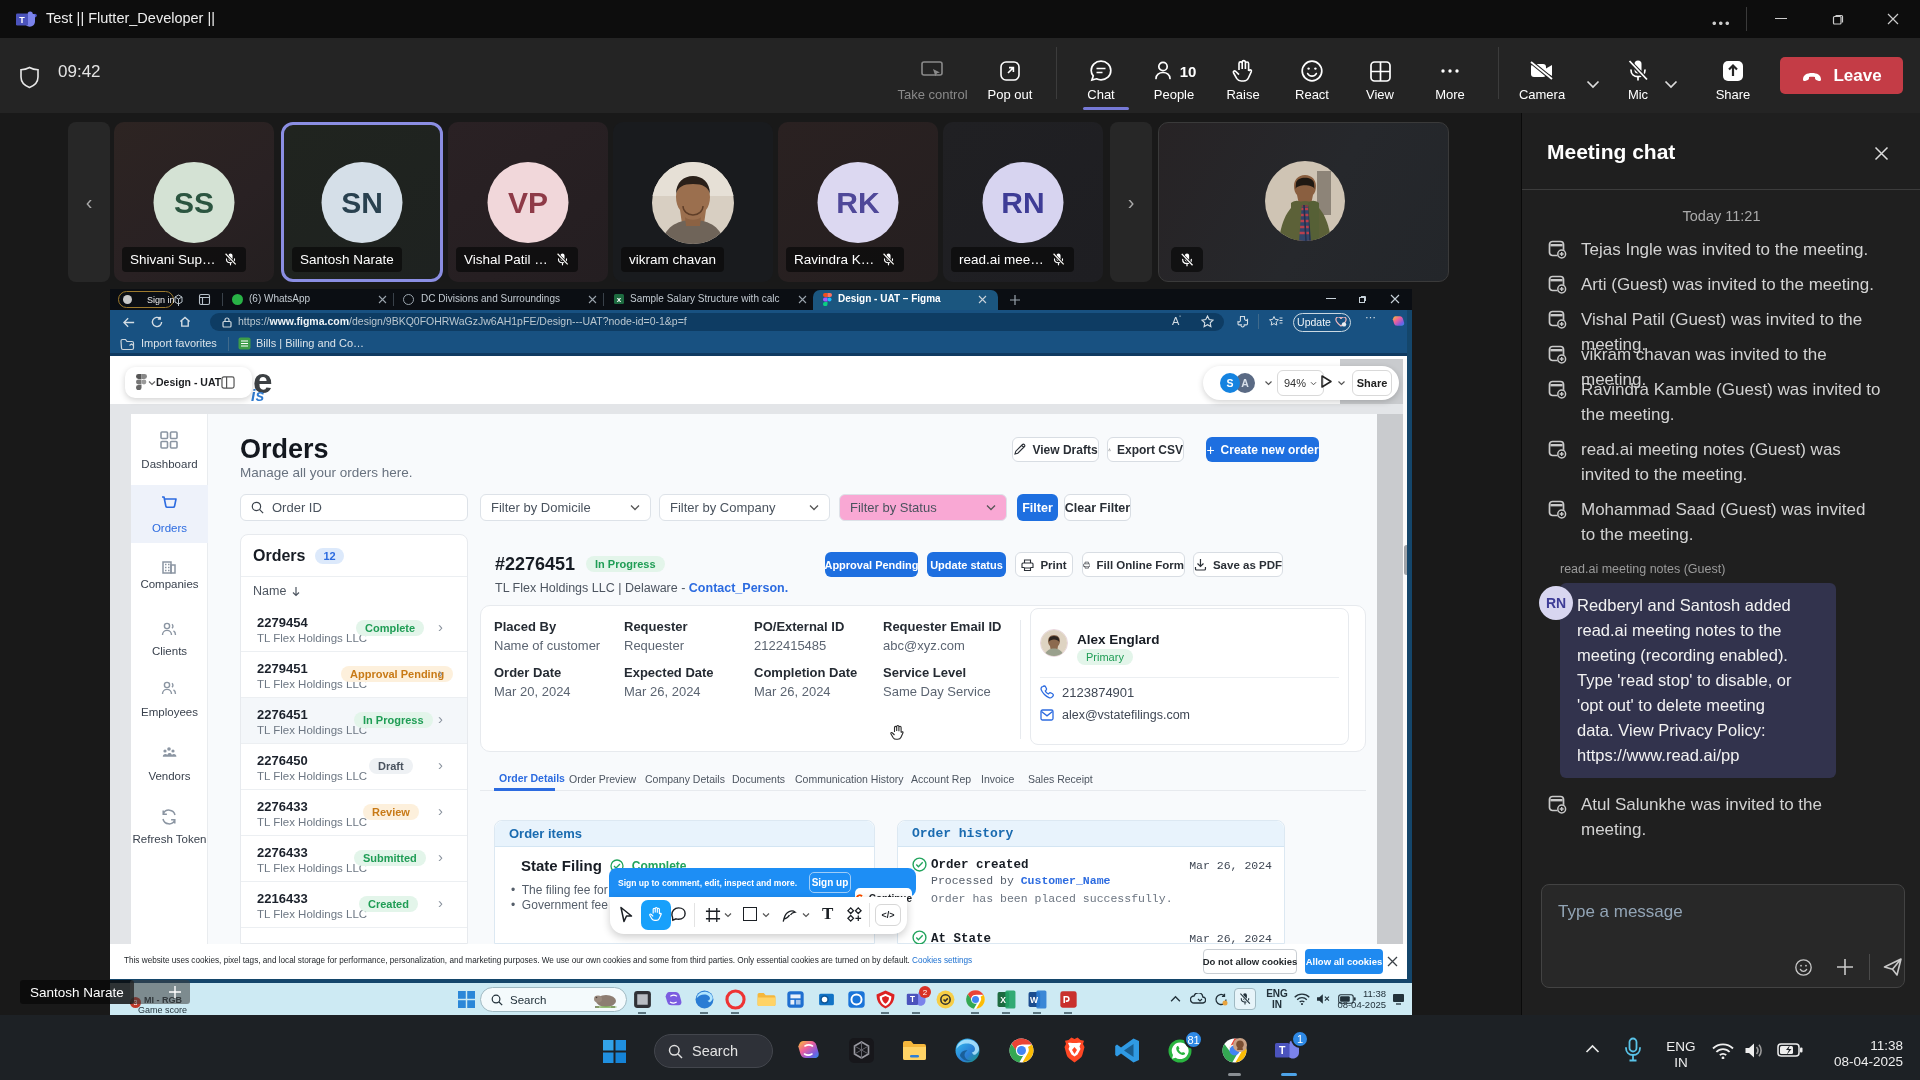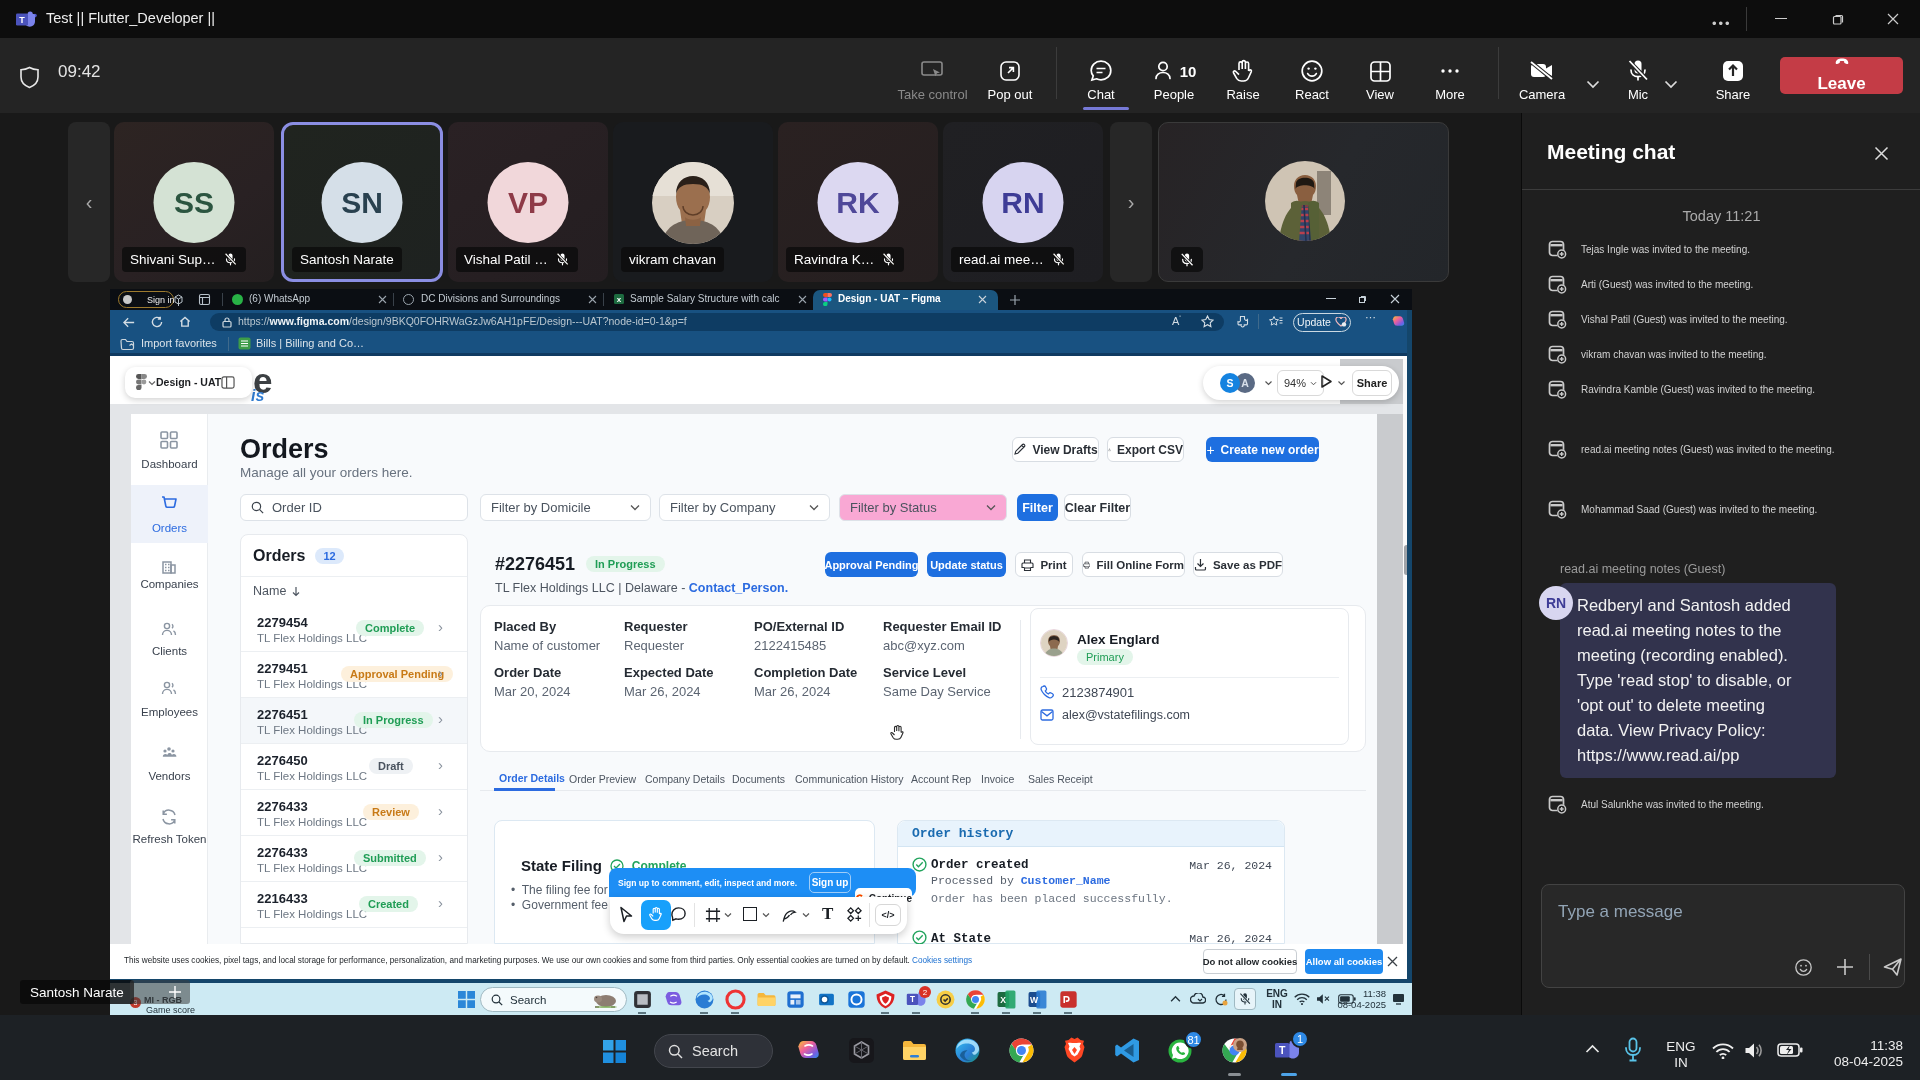--- a/index.html
+++ b/index.html
@@ -23,21 +23,21 @@
   .navstrip { position:absolute; top:122px; width:42px; height:160px; background:#272727; border-radius:8px; color:#aaa; display:flex; align-items:center; justify-content:center; font-size:20px; }
 
   
   #screen { left:110px; top:289px; width:1302px; height:727px; background:#fff; overflow:hidden; }
   #tabbar { position:absolute; left:0; top:0; width:1302px; height:21px; background:#0b0e13; }
   #addrbar { position:absolute; left:0; top:21px; width:1302px; height:24px; background:#185181; }
   #bookbar { position:absolute; left:0; top:45px; width:1302px; height:22px; background:#185181; border-bottom:3px solid #0f3a61; }
 
   
   #chat { left:1521px; top:113px; width:399px; height:902px; background:#1f1f1f; border-left:1px solid #0a0a0a; }
-  .sysrow { position:absolute; left:25px; width:336px; display:flex; gap:13px; color:#d2d2d2; font-size:10px; line-height:25px; }
+  .sysrow { position:absolute; left:25px; width:336px; display:flex; gap:13px; color:#d2d2d2; font-size:17px; line-height:25px; }
   .sysrow .cic { flex:0 0 21px; height:21px; margin-top:2px; }
 
   
   #taskbar { left:0; top:1015px; width:1920px; height:65px; background:#1d2125; }
   .tbicon { position:absolute; top:22px; width:27px; height:27px; }
   .sic { top:6px; width:21px; height:21px; }
 
   
   .chip { display:inline-flex; align-items:center; justify-content:center; border-radius:10px; font-size:11px; font-weight:bold; padding:2px 9px; }
   .sbl { position:absolute; left:0; width:77px; text-align:center; color:#3a424e; font-size:11.5px; }
@@ -230,21 +230,21 @@
     <div class="tbtn" style="left:1706px;top:18px;width:54px;">
       <div class="ticon">
           <svg width="26" height="26" viewBox="0 0 26 26">
             <rect x="3" y="3" width="20" height="20" rx="5" fill="#fff"></rect>
             <path d="M13 18 V8 M9 11.5 L13 7.5 L17 11.5" stroke="#242424" fill="none" stroke-width="2.2"></path>
           </svg>
         </div>
       <div class="tlabel">Share</div>
     </div>
 
-    <div class="abs flex" style="left:1780px;top:19px;width:123px;height:37px;background:#c43c46;border-radius:5px;justify-content:center;gap:10px;flex-direction:column;">
+    <div class="abs flex" style="left:1780px;top:19px;width:123px;height:37px;background:#c43c46;border-radius:5px;justify-content:center;gap:10px;">
       <svg width="22" height="10" viewBox="0 0 22 10">
           <path d="M2 8.5 C2 4 6 2 11 2 s9 2 9 6.5 c0 1.4-1 1.8-2.2 1.4 l-2.6-.9 c-.8-.3-1.2-.9-1.2-1.7 v-1.2 c-1.9-.6-4.1-.6-6 0 v1.2 c0 .8-.4 1.4-1.2 1.7 l-2.6.9 C3 10.3 2 9.9 2 8.5 Z" fill="#fff"></path>
         </svg>
       <span style="color:#fff;font-size:17px;font-weight:bold;">Leave</span>
     </div>
   </div>
 
   <div id="tiles">
     <div class="navstrip" style="left:68px;">‹</div>
 
@@ -757,20 +757,21 @@
         <div class="dtab" style="left:514px;">Company Details</div>
         <div class="dtab" style="left:601px;">Documents</div>
         <div class="dtab" style="left:664px;">Communication History</div>
         <div class="dtab" style="left:780px;">Account Rep</div>
         <div class="dtab" style="left:850px;">Invoice</div>
         <div class="dtab" style="left:897px;">Sales Receipt</div>
         <div class="abs" style="left:349px;top:376px;width:886px;height:1px;background:#e7eaee;"></div>
         <div class="abs" style="left:363px;top:374px;width:61px;height:3px;background:#2c6be0;"></div>
 
         <div class="abs" style="left:363px;top:406px;width:381px;height:124px;background:#fff;border:1px solid #dce8f2;border-radius:8px 8px 0 0;">
+          <div style="height:26px;background:#e8f3fc;border-bottom:1px solid #d3e5f3;border-radius:8px 8px 0 0;display:flex;align-items:center;padding-left:14px;color:#1a6bb0;font-size:13px;font-weight:bold;">Order items</div>
           <div class="abs flex" style="left:26px;top:36px;gap:8px;">
               <span style="color:#171c24;font-size:15px;font-weight:bold;">State Filing</span>
             <svg width="14" height="14" viewBox="0 0 14 14">
                 <circle cx="7" cy="7" r="6" fill="none" stroke="#22a45d" stroke-width="1.3"></circle>
                 <path d="M4 7 l2 2 4-4" stroke="#22a45d" fill="none" stroke-width="1.3"></path>
               </svg>
             <span style="color:#22a45d;font-size:12px;font-weight:bold;">Complete</span>
             </div>
           <div class="abs" style="left:16px;top:62px;color:#555e6a;font-size:12px;">•&nbsp; The filing fee for the amendment</div>
           <div class="abs" style="left:16px;top:77px;color:#555e6a;font-size:12px;">•&nbsp; Government fee</div>
@@ -854,21 +855,21 @@
       <svg class="abs" style="left:1277px;top:12px" width="11" height="11" viewBox="0 0 11 11">
           <path d="M1 1 L10 10 M10 1 L1 10" stroke="#3c4248" stroke-width="1.3"></path>
         </svg>
     </div>
     <div class="abs" style="left:0;top:690px;width:1302px;height:4px;background:#14466b;"></div>
 
     <div class="abs" id="sharebar" style="left:0;top:694px;width:1302px;height:33px;background:#cdeaf3;">
 
       <span class="abs" style="left:20px;top:14px;width:11px;height:11px;border-radius:50%;background:#c0392b;color:#fff;font-size:7px;display:inline-flex;align-items:center;justify-content:center;">3</span>
       <div class="abs" style="left:34px;top:12px;color:#24333b;font-size:9px;font-weight:bold;">MI - RGB</div>
-      <div class="abs" style="left:36px;top:22px;color:#24333b;font-size:9px;">Game score</div>
+      <div class="abs" style="left:28px;top:22px;color:#24333b;font-size:9px;">Game score</div>
 
       <svg class="abs" style="left:348px;top:8px" width="17" height="17" viewBox="0 0 23 23">
           <rect x="0" y="0" width="10.5" height="10.5" fill="#2b87d8"></rect>
           <rect x="12.5" y="0" width="10.5" height="10.5" fill="#2b87d8"></rect>
           <rect x="0" y="12.5" width="10.5" height="10.5" fill="#2b87d8"></rect>
           <rect x="12.5" y="12.5" width="10.5" height="10.5" fill="#2b87d8"></rect>
         </svg>
 
       <div class="abs flex" style="left:370px;top:4px;width:147px;height:25px;background:#f4fafc;border:1px solid #9fb9c2;border-radius:13px;padding-left:10px;gap:7px;">
         <svg width="12" height="12" viewBox="0 0 15 15">

